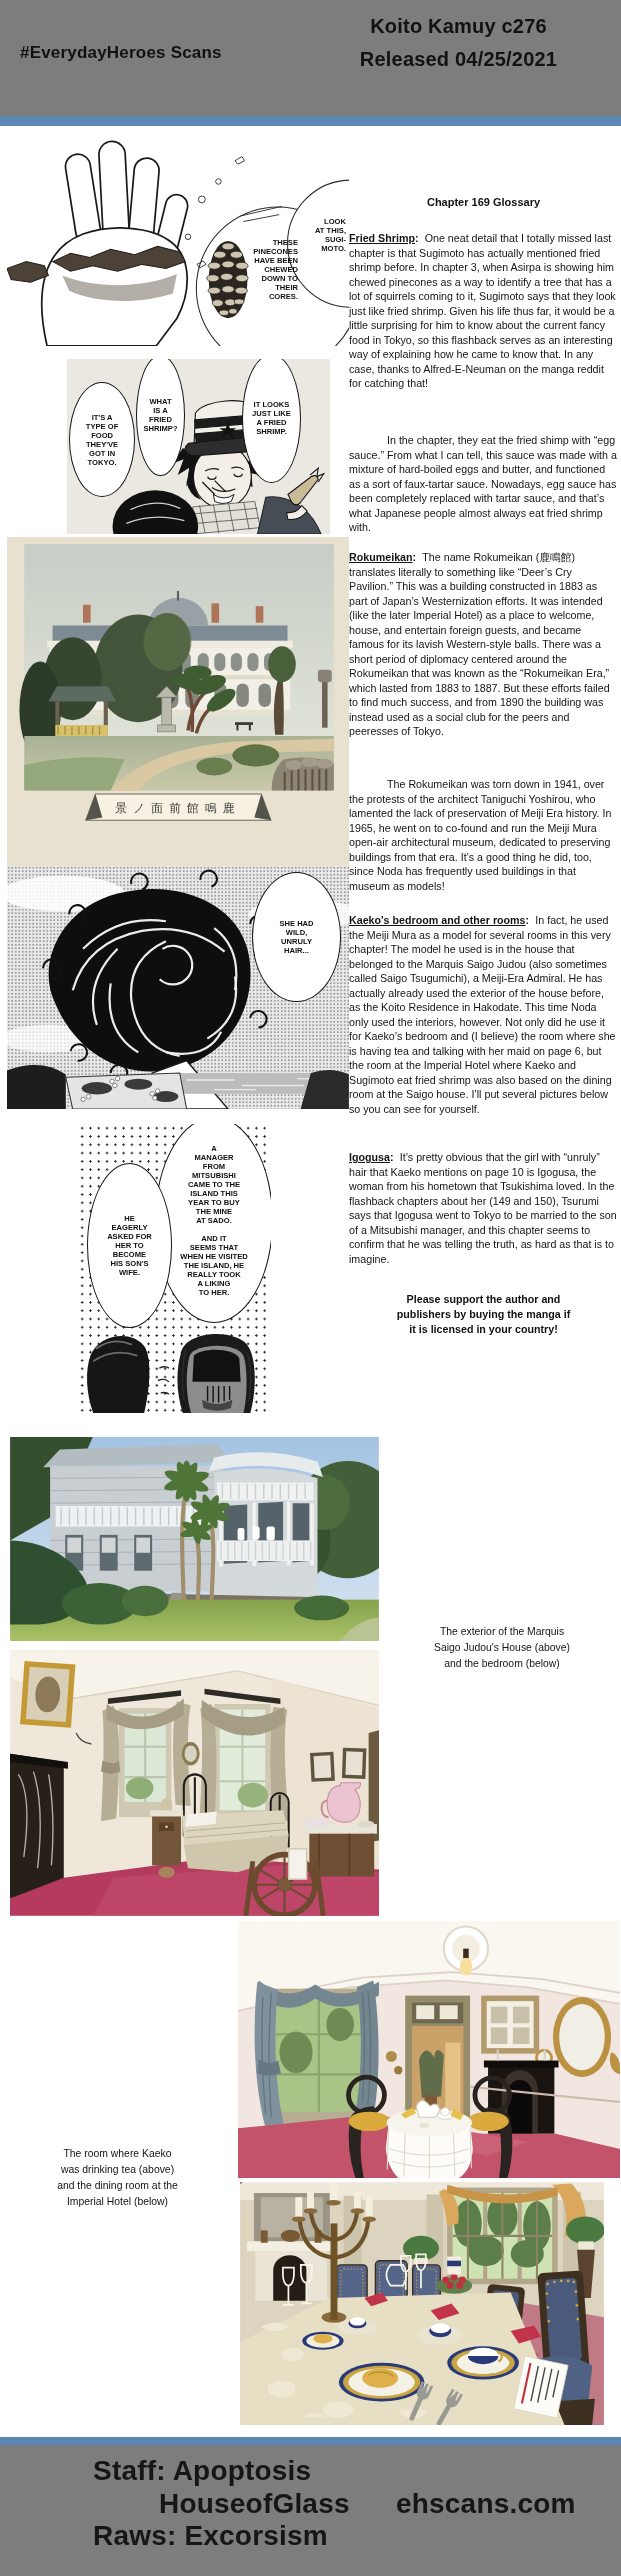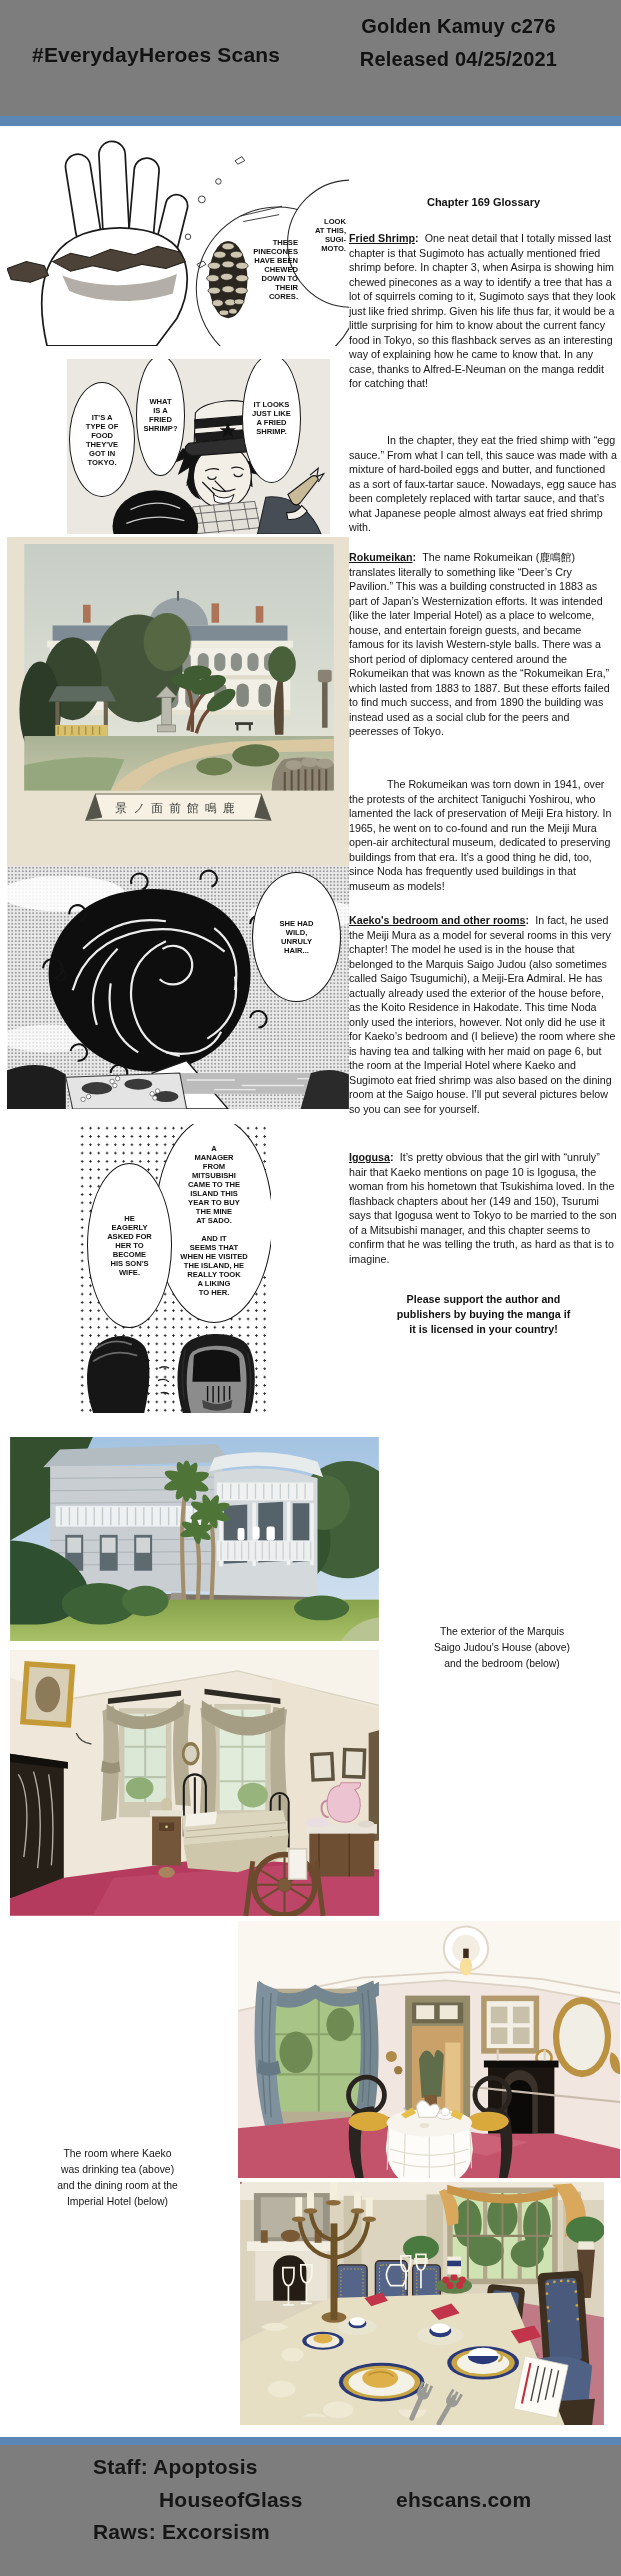--- a/index.html
+++ b/index.html
@@ -24,31 +24,31 @@
           font-weight:700;font-size:7.6px;line-height:9px;white-space:pre-line;color:#101010;}
   .freetext{position:absolute;text-align:right;font-weight:700;font-size:7.6px;line-height:9px;
             white-space:pre-line;color:#101010;}
   .caption{position:absolute;text-align:center;font-size:10.4px;line-height:16px;
            white-space:pre-line;color:#141414;font-weight:500;}
   .photo{position:absolute;overflow:hidden;}
   .dots-lite{background-color:#e9e9e9;background-image:radial-gradient(#9c9c9c 0.7px,transparent 1px);background-size:3.5px 3.5px;}
   .dots-big{background-color:#fff;background-image:radial-gradient(#2b2b2b 1.1px,transparent 1.3px);background-size:8.3px 8.3px;}
   .plate-text{position:absolute;text-align:center;font-family:"Liberation Serif",serif;
               font-size:11.7px;letter-spacing:6.2px;color:#3a3a3a;}
-  .ftr-line{position:absolute;font-weight:700;font-size:21px;color:#161616;letter-spacing:0.2px;}
+  .ftr-line{position:absolute;font-weight:700;font-size:28px;color:#161616;letter-spacing:0.2px;}
 </style>
 </head>
 <body>
 
 <div id="page">
 
   <div class="abs band-gray" style="left:0;top:0;width:621px;height:116px;">
-    <div class="abs hdr-text" style="left:32px;top:43px;font-size:21px;">#EverydayHeroes Scans</div>
+    <div class="abs hdr-text" style="left:20px;top:43px;font-size:17px;">#EverydayHeroes Scans</div>
     <div class="abs hdr-text" style="left:331px;top:9.7px;width:255px;text-align:center;font-size:20px;line-height:33px;">
-      <div>Golden Kamuy c276</div>
+      <div>Koito Kamuy c276</div>
       <div>Released 04/25/2021</div>
     </div>
   </div>
   <div class="abs band-blue" style="left:0;top:116px;width:621px;height:9.7px;"></div>
 
   <div class="abs" style="left:7px;top:133px;width:342px;height:213px;background:#fff;overflow:hidden;">
     <svg width="342" height="213" viewBox="0 0 495 308">
       <circle cx="392" cy="225" r="118" fill="#fff" stroke="#2a2a2a" stroke-width="1.5"></circle>
       <circle cx="498" cy="160" r="92" fill="#fff" stroke="#2a2a2a" stroke-width="1.5"></circle>
 

